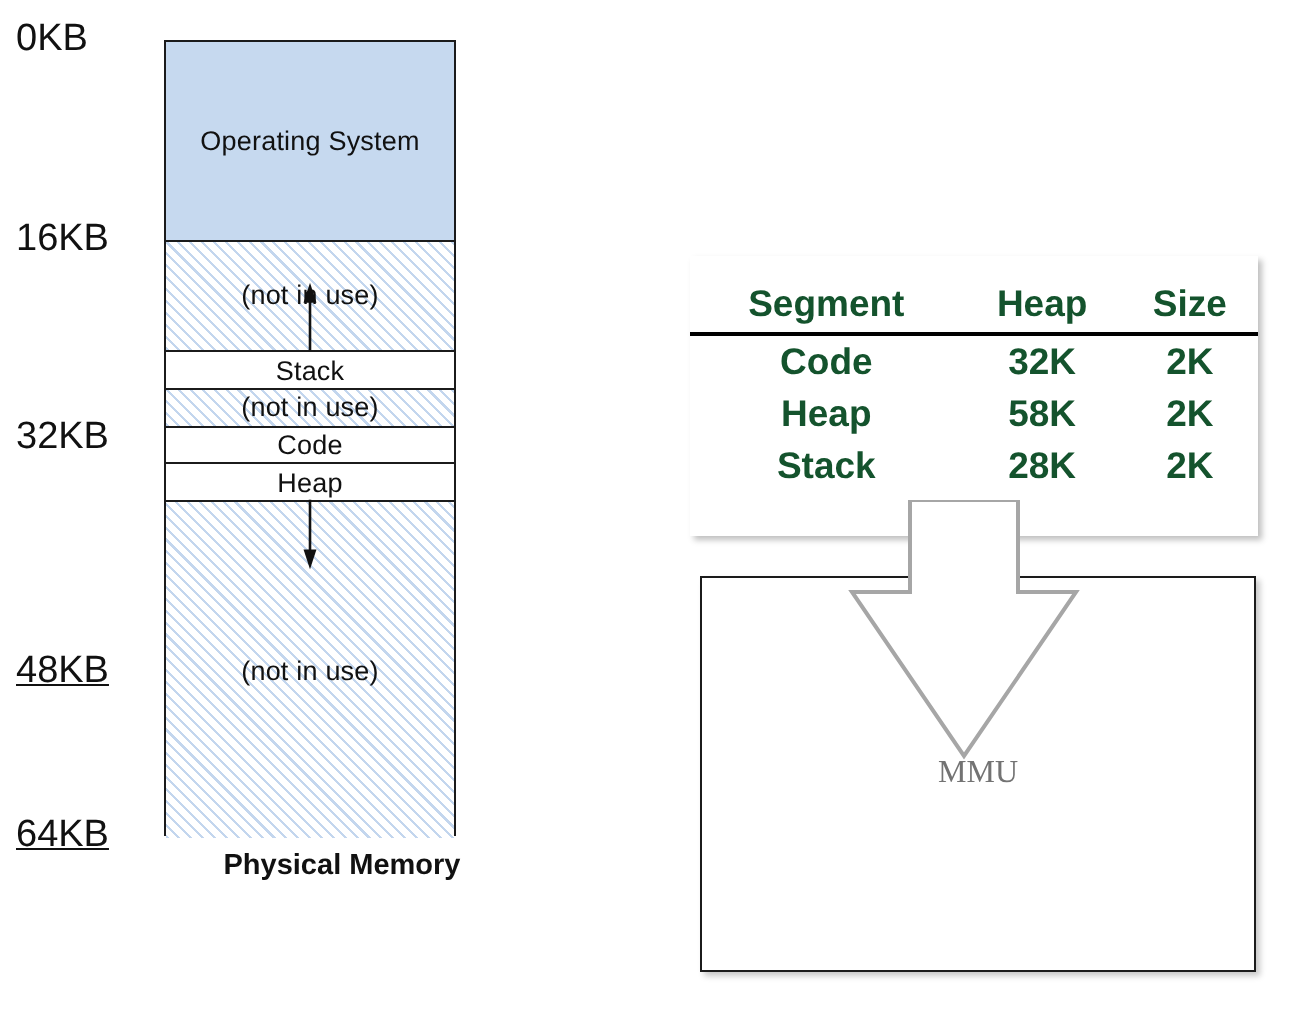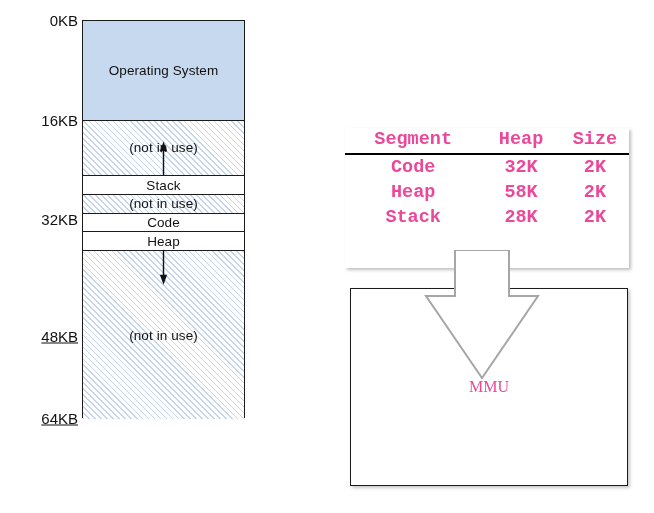--- a/index.html
+++ b/index.html
@@ -20,21 +20,21 @@
     position: absolute;
     left: 0px;
     top: 0px;
     width: 300px;
     height: 460px;
   }
   #mem-box {
     position: absolute;
     left: 82px;
     top: 20px;
-    width: 163px;
+    width: 146px;
     height: 398px;
     border: 1.5px solid #1b1b1b;
     box-sizing: border-box;
     background: #ffffff;
   }
   .mem-seg {
     position: absolute;
     left: 0;
     width: 100%;
     box-sizing: border-box;
@@ -57,23 +57,22 @@
   }
   .seg-plain {
     background: #ffffff;
   }
   .border-bottom { border-bottom: 1.5px solid #1b1b1b; }
 
   
   .tick {
     position: absolute;
     right: 222px;      
-    text-align: right;
     width: 70px;
-    font-size: 15px;
+    font-size: 19px;
     color: #111111;
     transform: translateY(-50%);
     white-space: nowrap;
   }
 
   
   .mem-arrow {
     position: absolute;
     left: 0;
     width: 100%;
@@ -99,24 +98,25 @@
     top: 128px;
     width: 284px;
     height: 140px;
     background: #ffffff;
     box-shadow: 2px 2px 3px rgba(0,0,0,0.25);
     z-index: 3;
   }
   #seg-table {
     width: 100%;
     border-collapse: collapse;
-    font-family: Liberation Mono, monospace;
+    font-family: Liberation Sans, sans-serif;
     font-size: 18.5px;
     font-weight: bold;
-    color: #ec4899;
+    color: #14532d;
+    margin-top: 12px;
   }
   #seg-table th {
     font-weight: bold;
     padding: 1px 0 3px 0;
     text-align: center;
   }
   #seg-table thead tr {
     border-bottom: 2px solid #000000;
   }
   #seg-table td {
@@ -141,21 +141,21 @@
     z-index: 1;
   }
   #mmu-label {
     position: absolute;
     left: 350px;
     top: 378px;
     width: 278px;
     text-align: center;
     font-family: "Liberation Serif", "DejaVu Serif", serif;
     font-size: 16px;
-    color: #ec4899;
+    color: #737373;
     z-index: 4;
   }
 
   
   #block-arrow {
     position: absolute;
     left: 424px;
     top: 250px;
     width: 116px;
     height: 132px;
@@ -205,20 +205,21 @@
   </div>
 
   <div id="ticks">
       <div class="tick" style="top: 20px;">0KB</div>
       <div class="tick" style="top: 119.5px;">16KB</div>
       <div class="tick" style="top: 219px;">32KB</div>
       <div class="tick" style="top: 336px; text-decoration: underline;">48KB</div>
       <div class="tick" style="top: 418px; text-decoration: underline;">64KB</div>
     </div>
 
+  <div id="mem-caption">Physical Memory</div>
 </div>
 
 <div id="seg-table-box">
   <table id="seg-table">
     <thead>
       <tr>
         <th class="c-name">Segment</th>
         <th class="c-base">Heap</th>
         <th class="c-size">Size</th>
       </tr>

